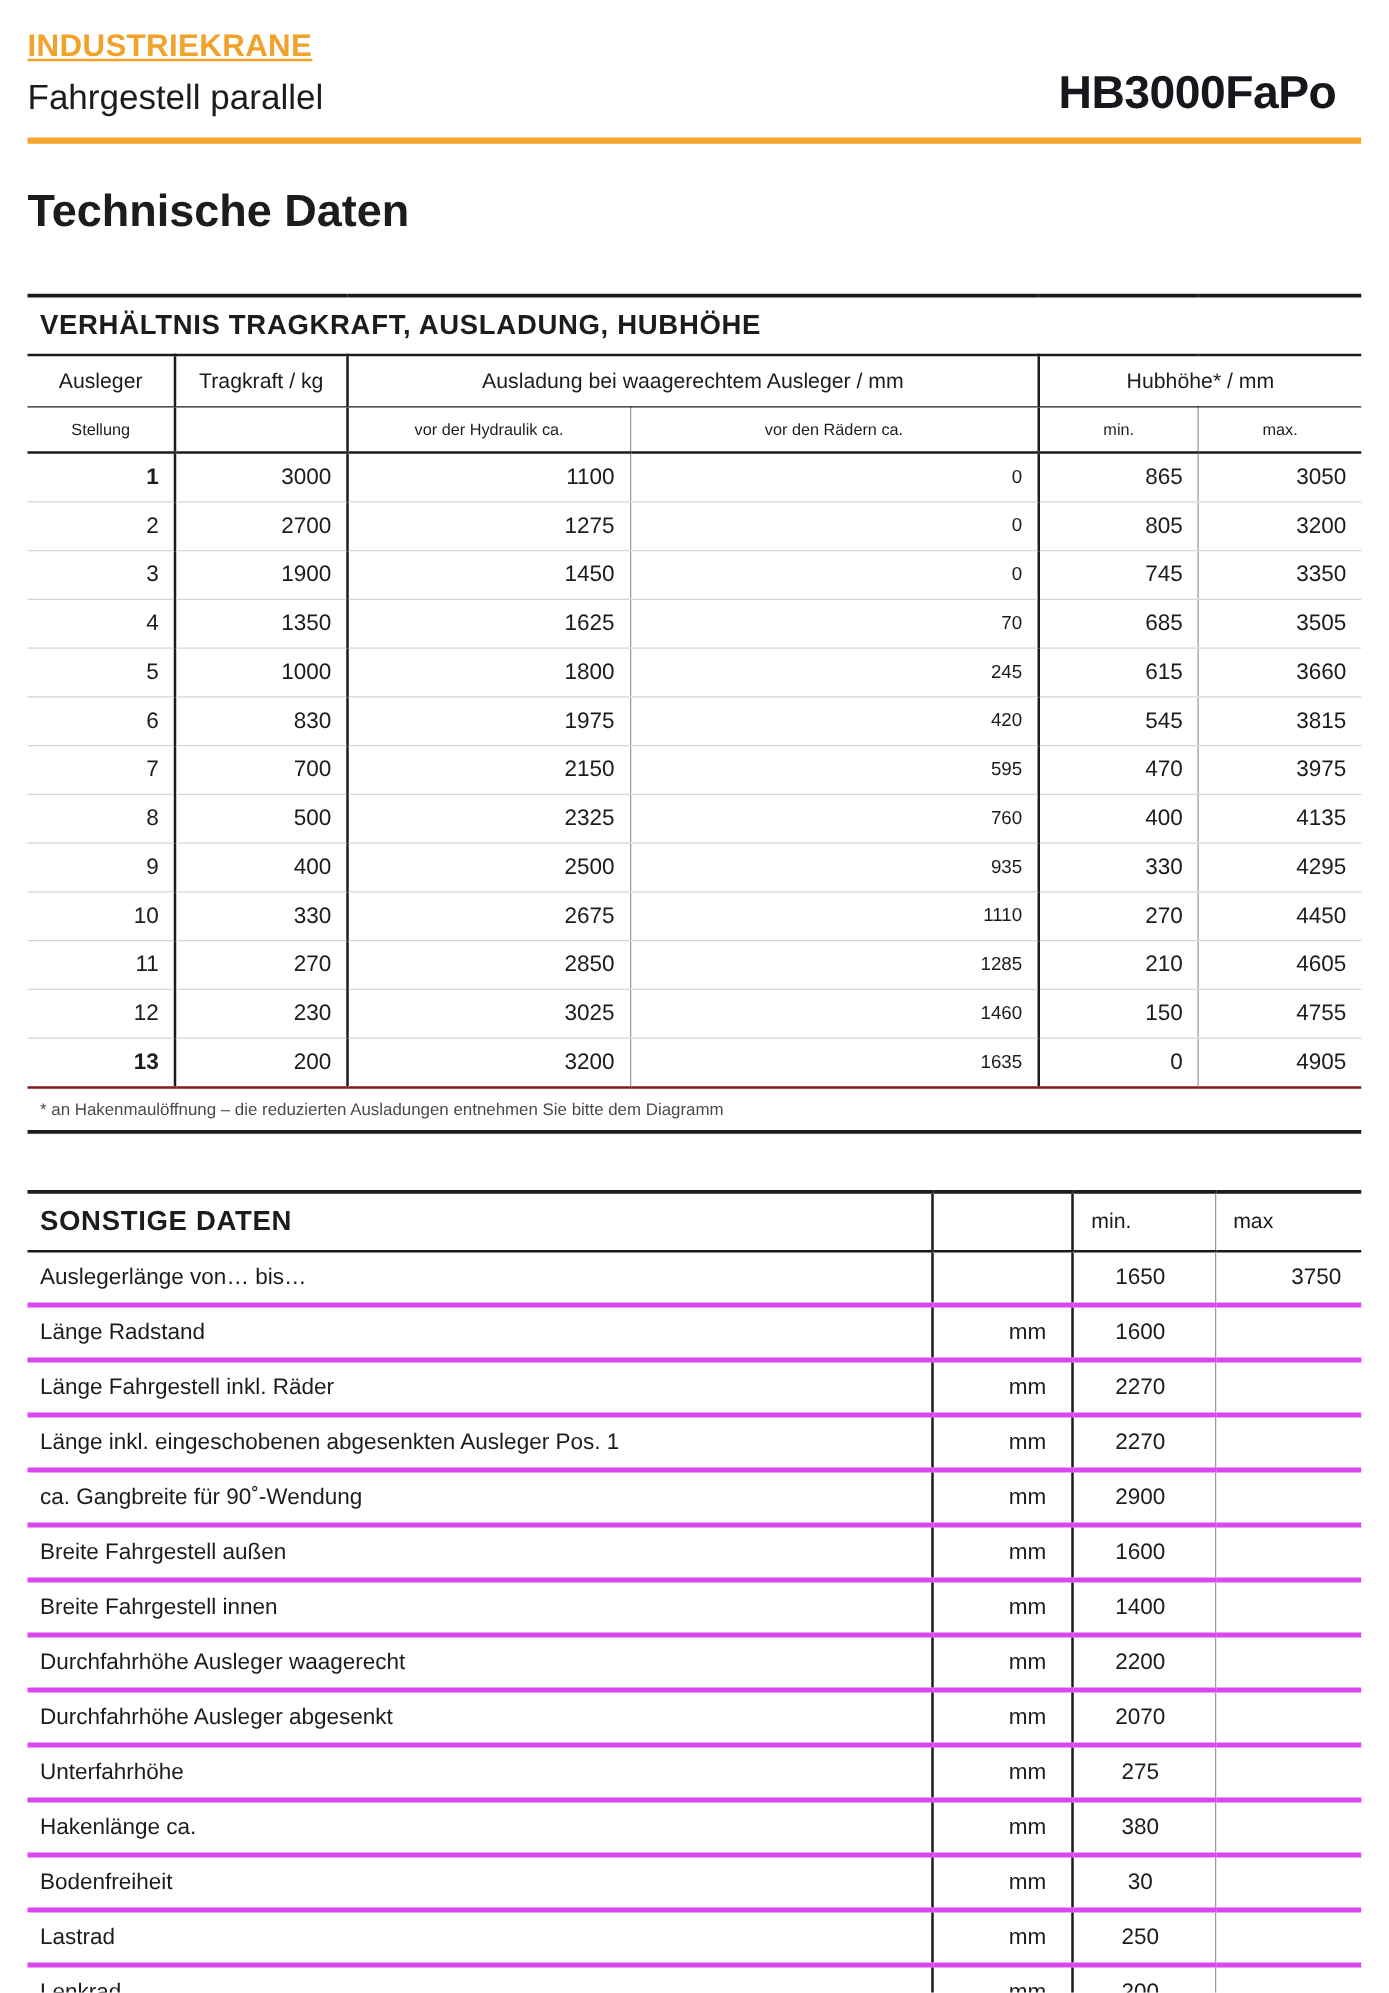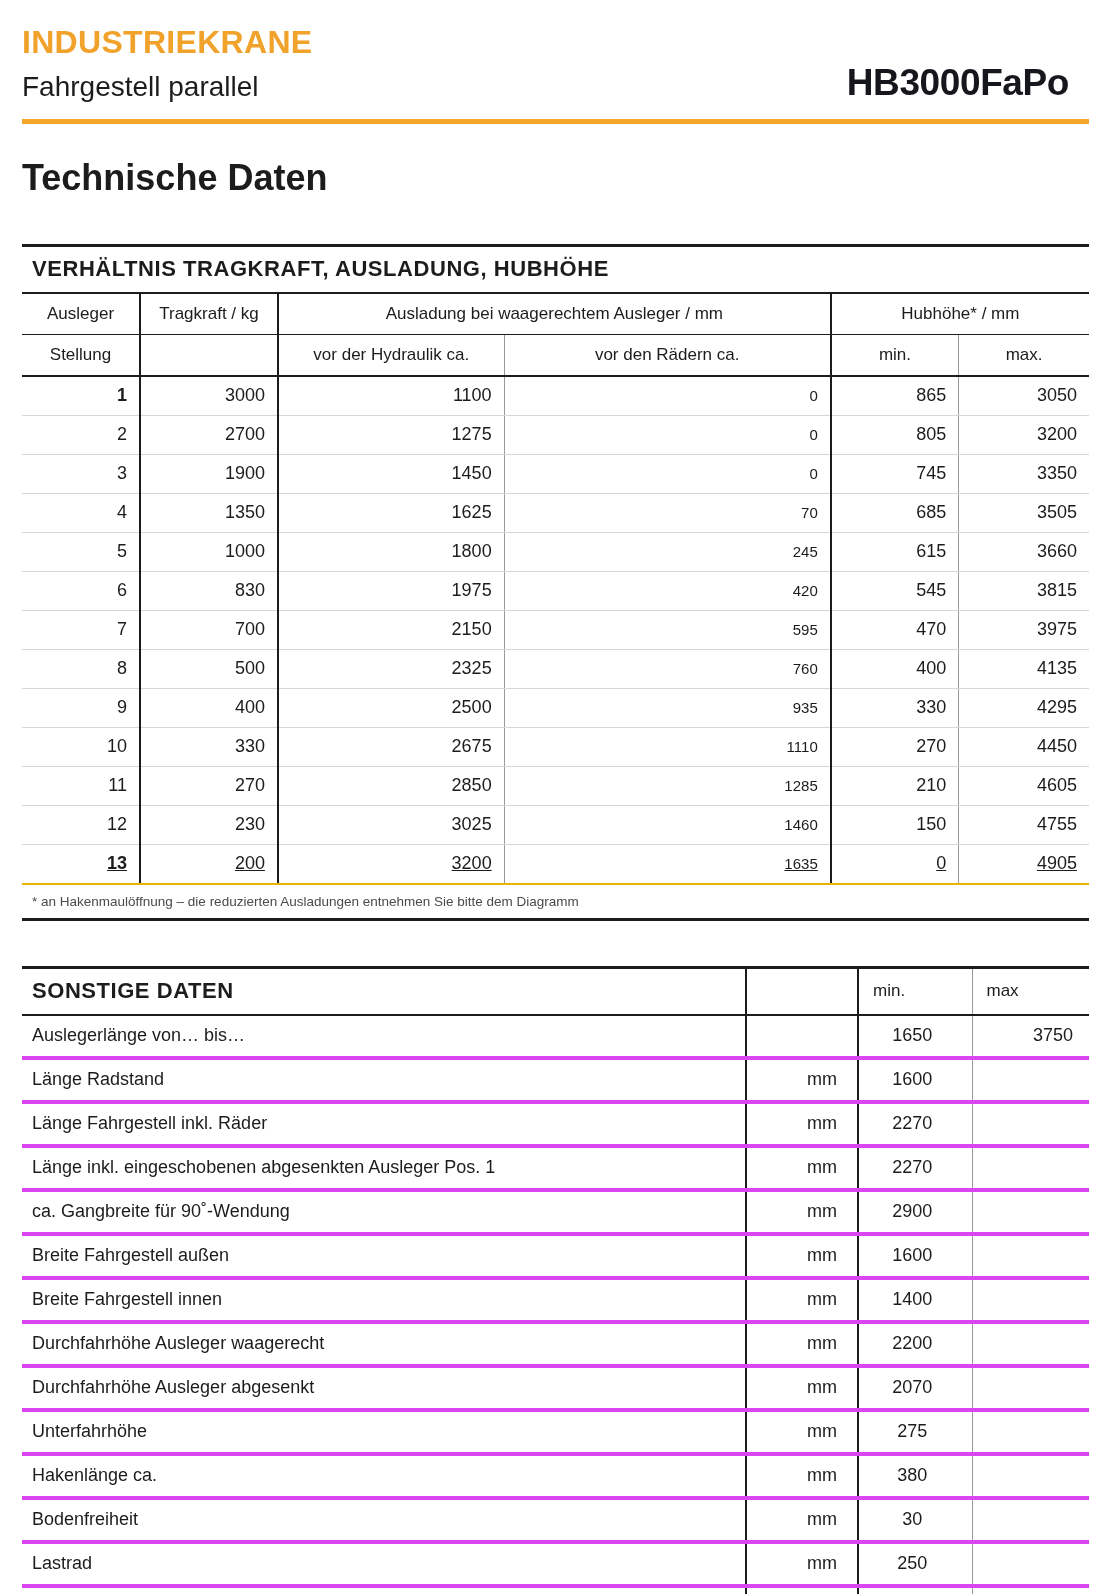--- a/index.html
+++ b/index.html
@@ -21,25 +21,26 @@
     position: relative;
     padding: 0 22px;
   }
 
   
   .doc-header {
     padding-top: 22px;
     position: relative;
   }
   .brand {
-    font-size: 32px;
+    font-size: 25px;
     font-weight: bold;
     letter-spacing: 0.3px;
     color: #F0A22B;
     line-height: 1.25;
+    text-decoration: underline;
   }
   .header-row {
     display: flex;
     align-items: flex-end;
     justify-content: space-between;
   }
   .subtitle {
     font-size: 28px;
     font-weight: normal;
     color: #1c1c1c;
@@ -94,34 +95,33 @@
   }
 
   
   .t1 .hrow1 td {
     font-size: 17px;
     padding: 10px 10px;
     border-bottom: 1px solid #1c1c1c;
     text-align: center;
   }
   .t1 .hrow2 td {
-    font-size: 17px;
+    font-size: 13px;
     padding: 10px 10px;
     border-bottom: 2px solid #1c1c1c;
     text-align: center;
   }
   .t1 tbody td {
     font-size: 18px;
     padding: 8px 12px 9px 12px;
     border-bottom: 1px solid #d6d6d6;
     text-align: right;
   }
   .t1 tbody tr:last-child td {
-    border-bottom: 2px solid #eab308;
-    text-decoration: underline;
+    border-bottom: 2px solid #7f1d1d;
   }
   .t1 tbody tr.bold-row td.c-pos { font-weight: bold; }
   .t1 td.c-pos { text-align: right; }
   .t1 td.c-raeder { font-size: 15px; }
 
   
   .vl-l { border-left: 2px solid #1c1c1c; }
   .vl-l-thin { border-left: 1px solid #9a9a9a; }
 
   .foot {

